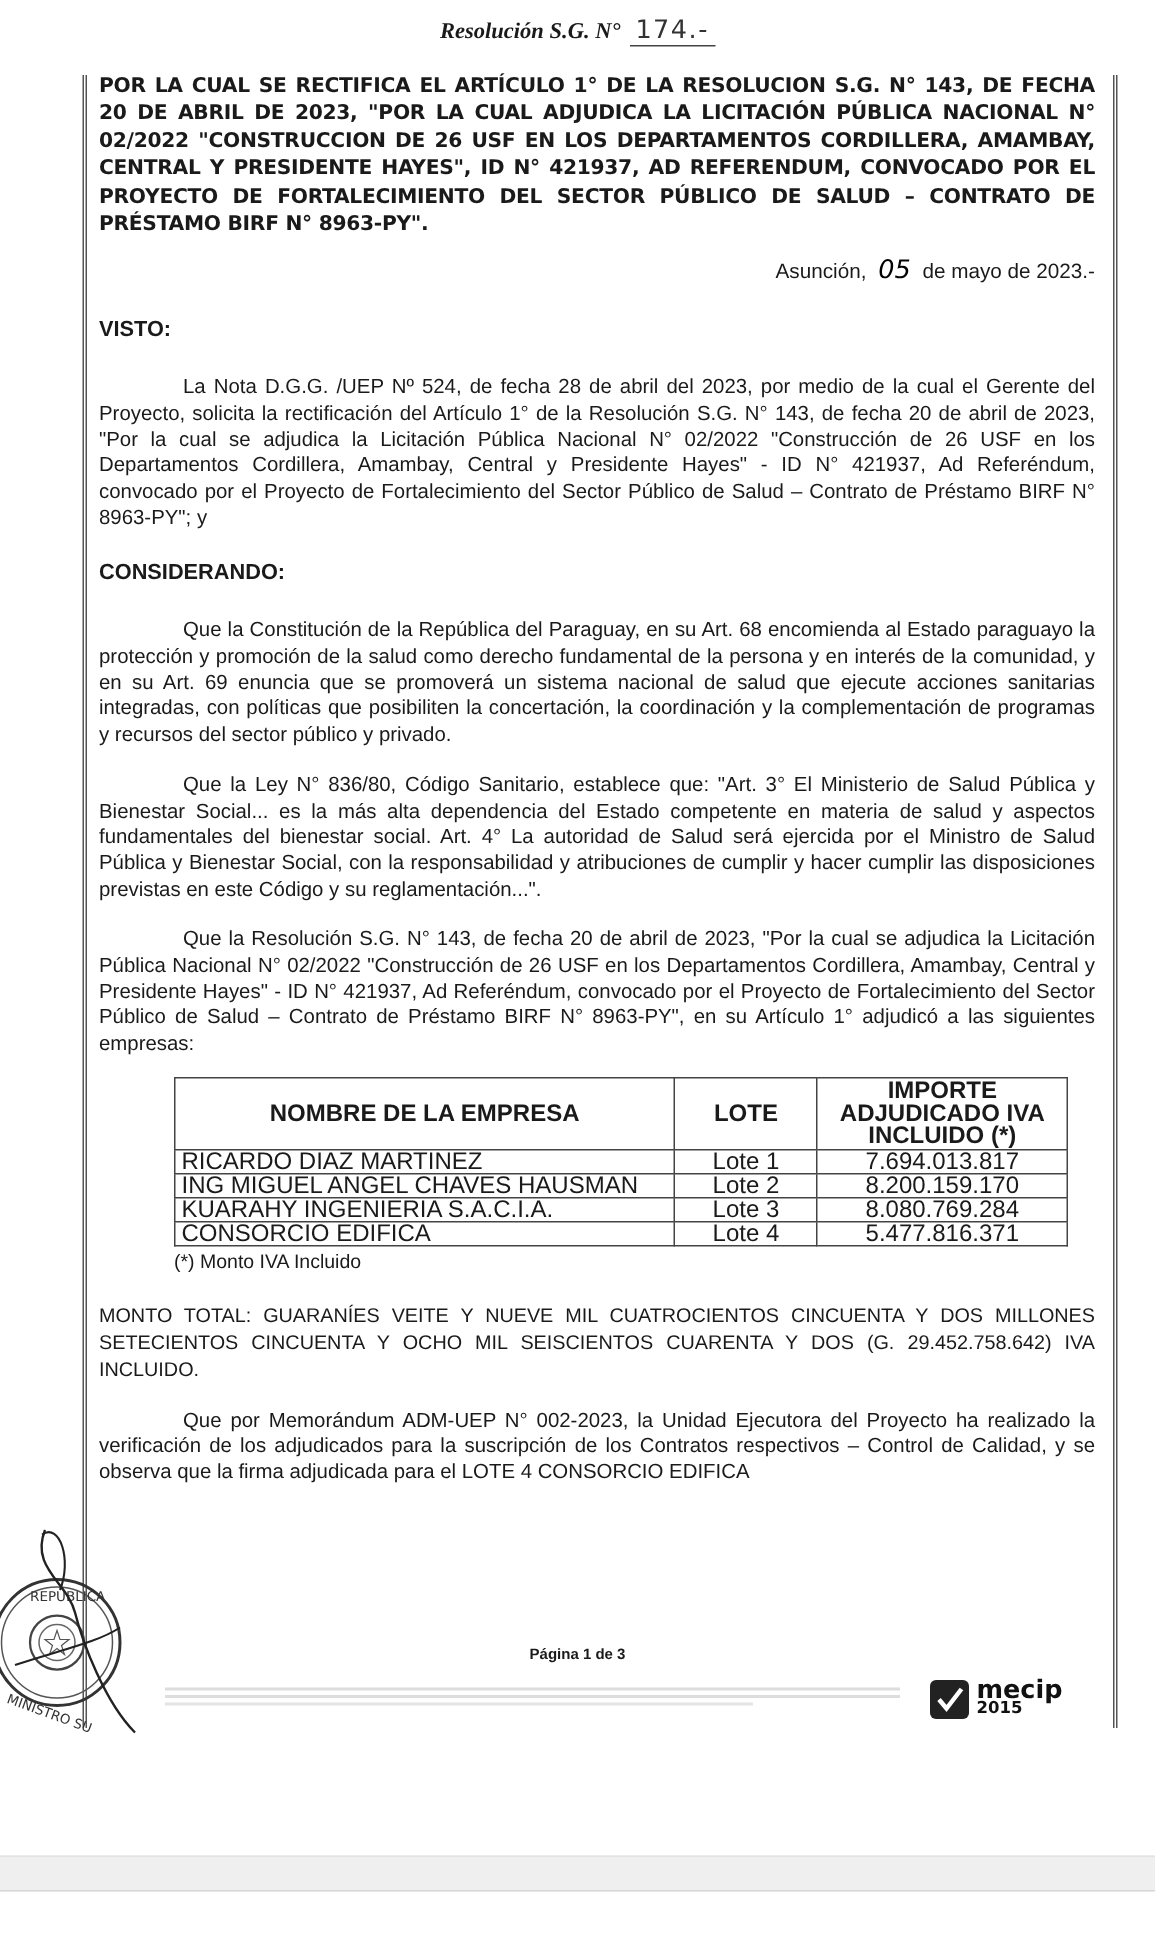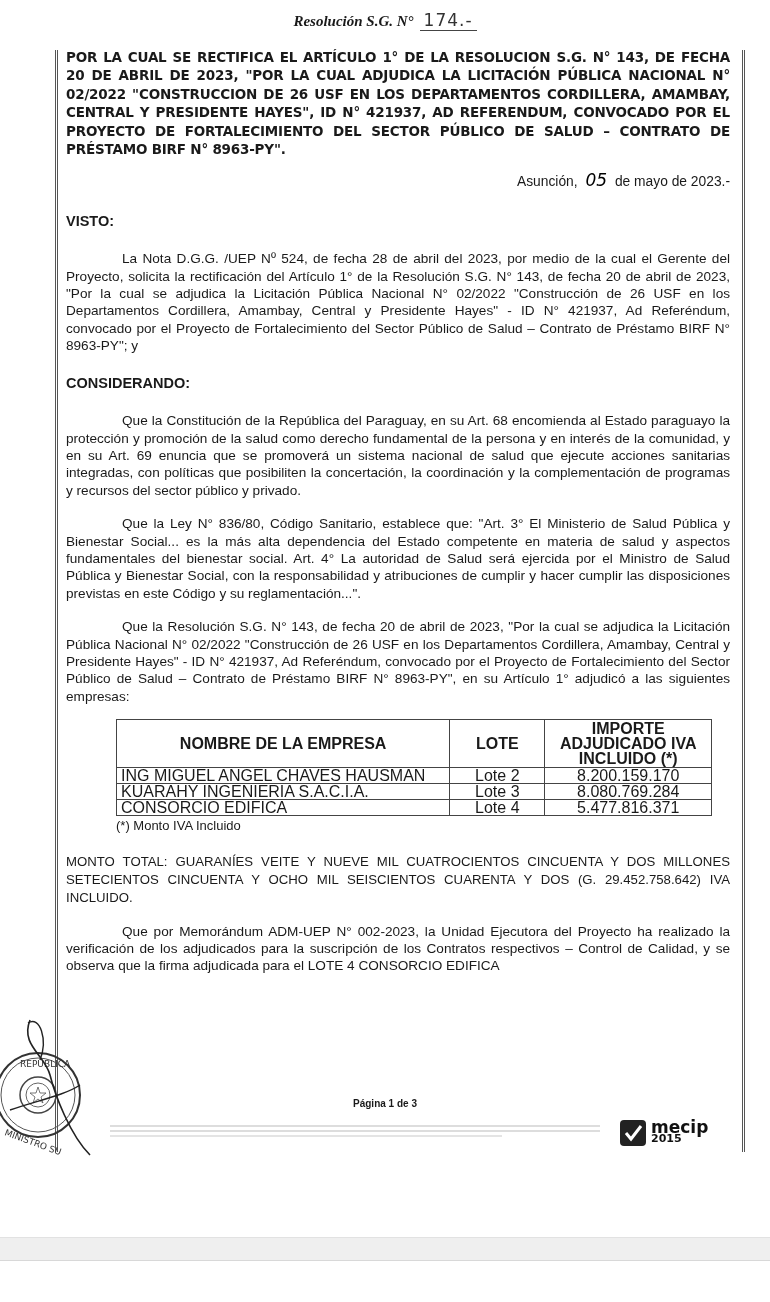--- a/index.html
+++ b/index.html
@@ -59,20 +59,25 @@
   <table class="awards">
     <thead>
       <tr>
         <th style="width:56%; padding:8px 4px">NOMBRE DE LA EMPRESA</th>
         <th style="width:16%">LOTE</th>
         <th style="width:28%">IMPORTE ADJUDICADO IVA INCLUIDO (*)</th>
       </tr>
     </thead>
     <tbody>
       <tr>
+        <td>RICARDO DIAZ MARTINEZ</td>
+        <td class="c">Lote 1</td>
+        <td class="c">7.694.013.817</td>
+      </tr>
+      <tr>
         <td>ING MIGUEL ANGEL CHAVES HAUSMAN</td>
         <td class="c">Lote 2</td>
         <td class="c">8.200.159.170</td>
       </tr>
       <tr>
         <td>KUARAHY INGENIERIA S.A.C.I.A.</td>
         <td class="c">Lote 3</td>
         <td class="c">8.080.769.284</td>
       </tr>
       <tr>

